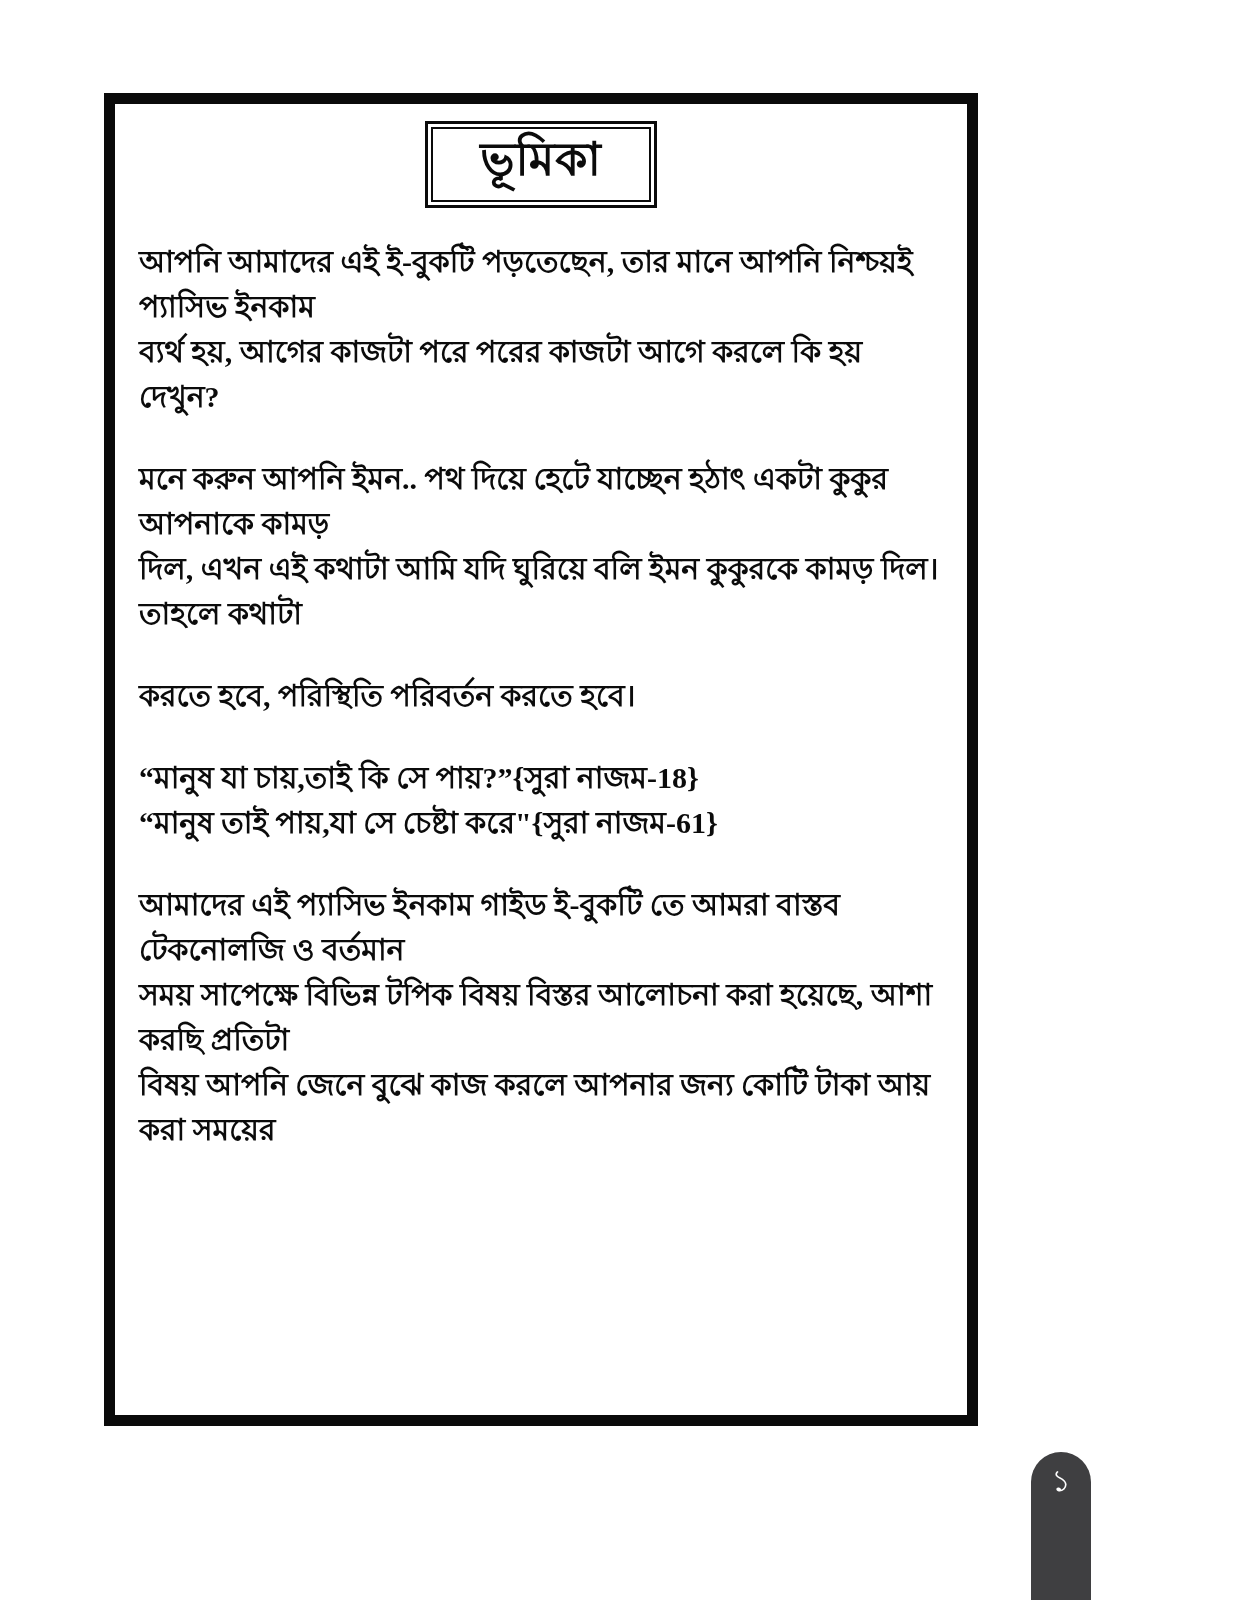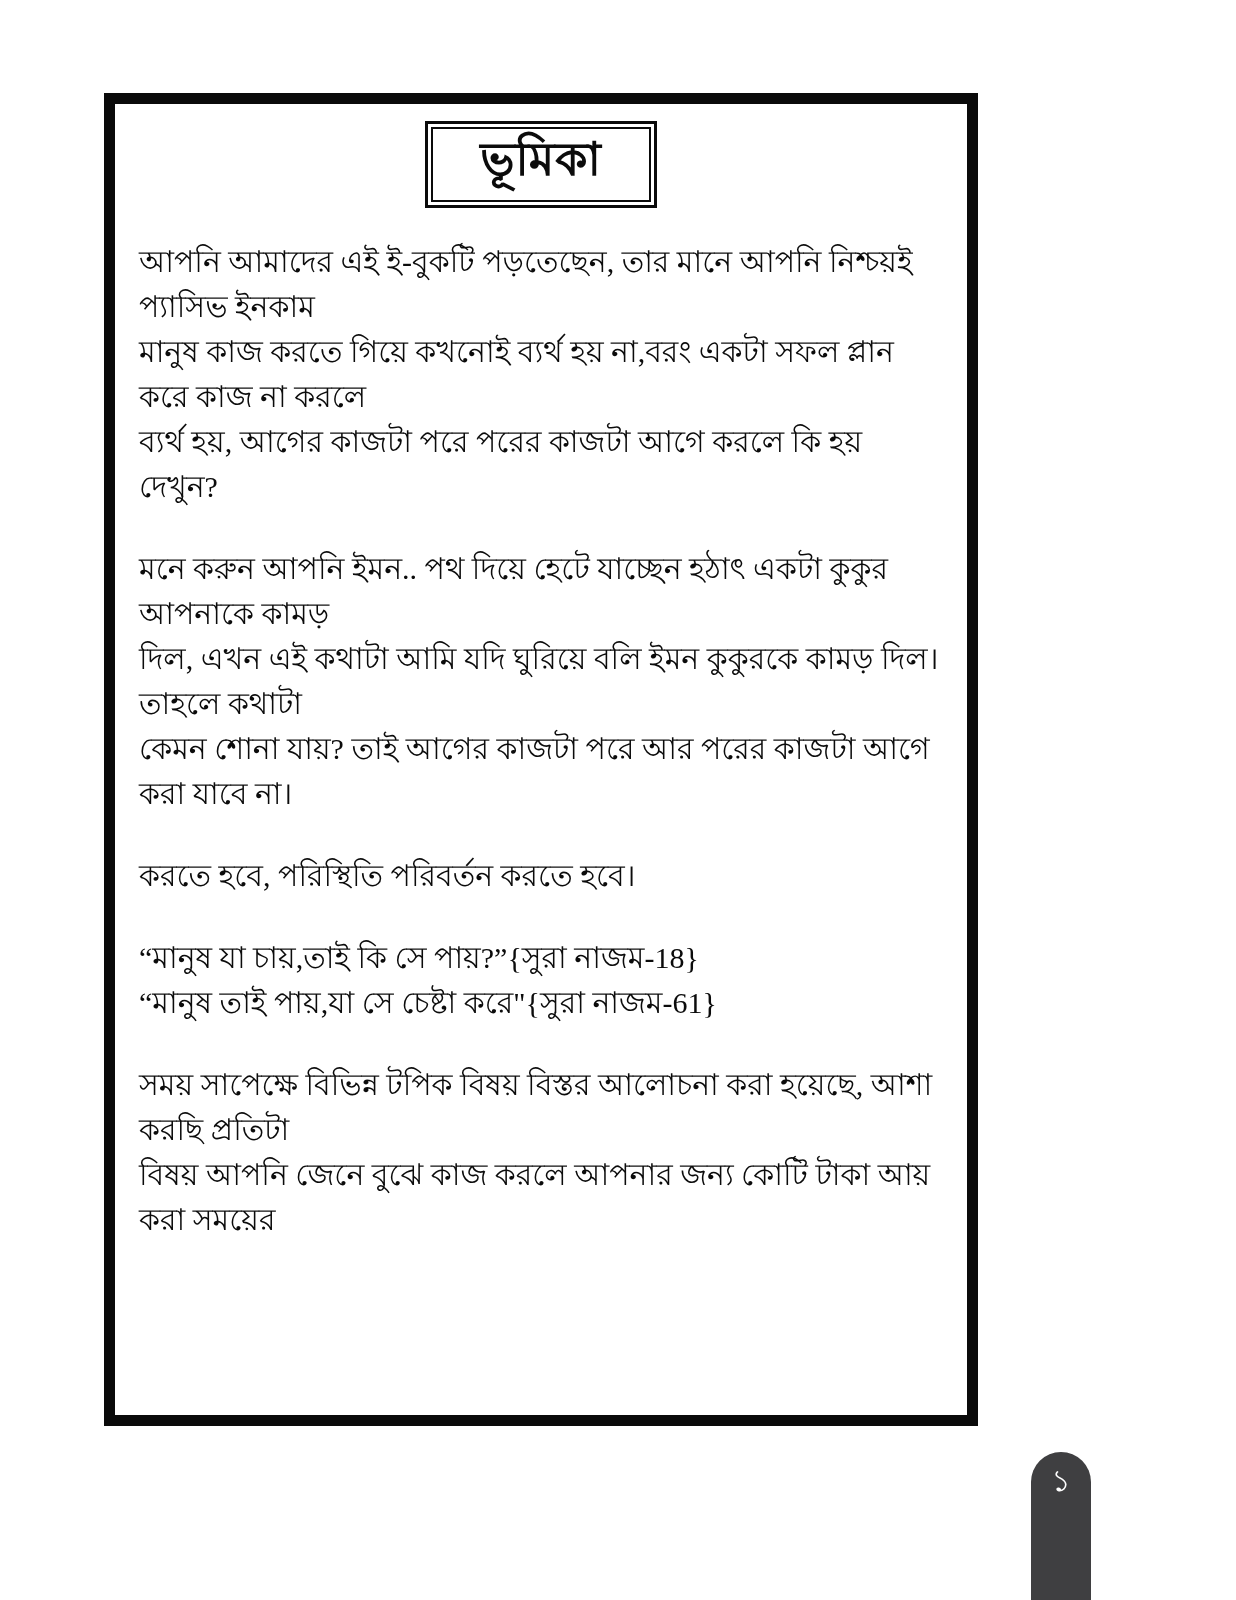--- a/index.html
+++ b/index.html
@@ -42,21 +42,21 @@
     line-height: 1.1;
     font-weight: bold;
     letter-spacing: 1px;
   }
 
   .body-text {
     margin: 31px 26px 0 24px;
     font-size: 30px;
     line-height: 45px;
   }
-  .paragraph { margin: 16px 0 37px 0; }
+  .paragraph { margin: 16px 0 37px 0; font-weight: bold; }
   .paragraph:last-child { margin-bottom: 0; }
   .line { min-height: 45px; }
 
   .page-tab {
     position: absolute;
     left: 1031px;
     top: 1452px;
     width: 60px;
     height: 220px;
     background: #3f3f41;
@@ -76,36 +76,35 @@
 
 <div class="content-box">
   <div class="title-outer">
     <div class="title-inner">
       <h1 class="page-title">ভূমিকা</h1>
     </div>
   </div>
   <div class="body-text" id="paragraphs">
       <div class="paragraph">
         <div class="line">আপনি আমাদের এই ই-বুকটি পড়তেছেন, তার মানে আপনি নিশ্চয়ই প্যাসিভ ইনকাম</div>
-        <div class="line">মানুষ কাজ করতে গিয়ে কখনোই ব্যর্থ হয় না,বরং একটা সফল প্লান করে কাজ না করলে</div>
         <div class="line">ব্যর্থ হয়, আগের কাজটা পরে পরের কাজটা আগে করলে কি হয় দেখুন?</div>
       </div>
       <div class="paragraph">
         <div class="line">মনে করুন আপনি ইমন..  পথ দিয়ে হেটে যাচ্ছেন হঠাৎ একটা কুকুর আপনাকে কামড়</div>
         <div class="line">দিল, এখন এই কথাটা আমি যদি ঘুরিয়ে বলি ইমন কুকুরকে কামড় দিল। তাহলে কথাটা</div>
-        <div class="line">কেমন শোনা যায়? তাই আগের কাজটা পরে আর পরের কাজটা আগে করা যাবে না।</div>
       </div>
       <div class="paragraph">
         <div class="line">করতে হবে, পরিস্থিতি পরিবর্তন করতে হবে।</div>
       </div>
       <div class="paragraph">
         <div class="line">“মানুষ যা চায়,তাই কি সে পায়?”{সুরা নাজম-18}</div>
         <div class="line">“মানুষ তাই পায়,যা সে চেষ্টা করে"{সুরা নাজম-61}</div>
       </div>
       <div class="paragraph">
+        <div class="line">আমাদের এই প্যাসিভ ইনকাম গাইড ই-বুকটি তে আমরা বাস্তব টেকনোলজি ও বর্তমান</div>
         <div class="line">সময় সাপেক্ষে বিভিন্ন টপিক বিষয় বিস্তর আলোচনা করা হয়েছে, আশা করছি প্রতিটা</div>
         <div class="line">বিষয় আপনি জেনে বুঝে কাজ করলে আপনার জন্য কোটি টাকা আয় করা সময়ের</div>
       </div>
     </div>
 </div>
 
 <div class="page-tab">
   <span class="page-number">১</span>
 </div>
 

